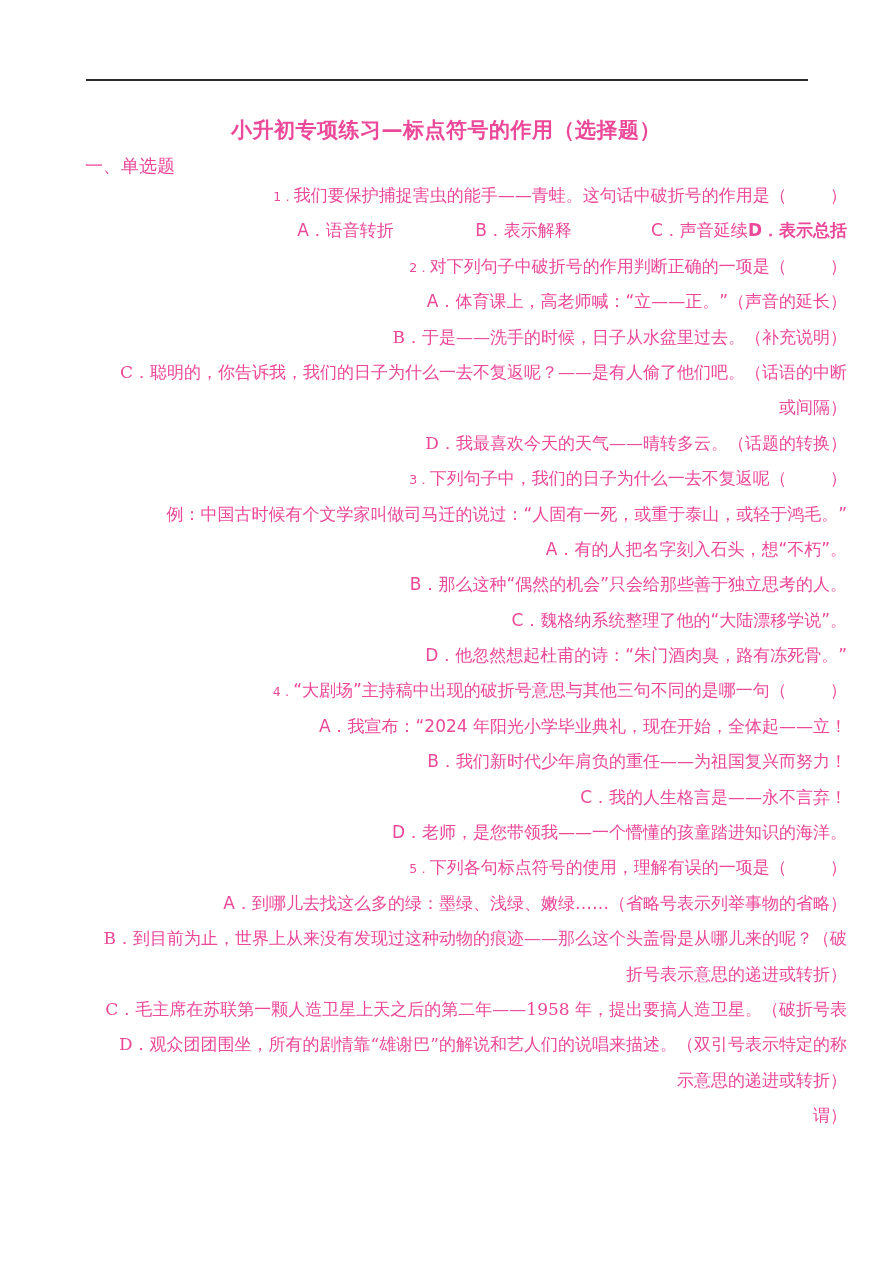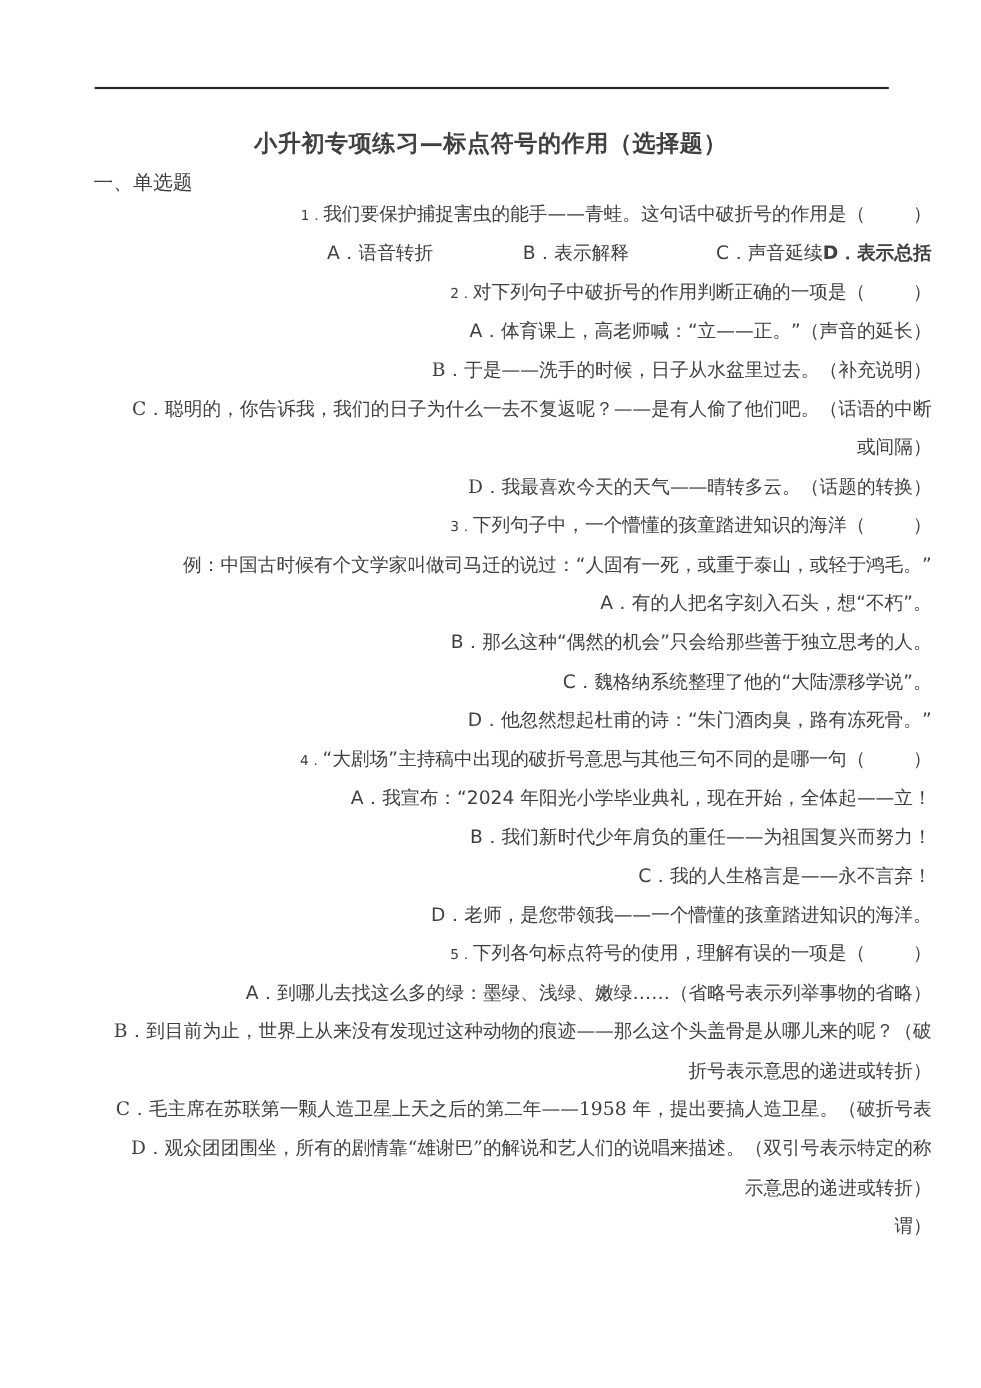--- a/index.html
+++ b/index.html
@@ -1,20 +1,20 @@
 <!DOCTYPE html>
 <html><head>
 <meta charset="utf-8">
 <style>
   html,body{margin:0;padding:0;background:#ffffff;}
   .page{
     position:relative;
     width:892px;height:1144px;
     background:#ffffff;
-    color:#404040;
+    color:#ec4899;
     font-family:"DejaVu Sans","Liberation Sans",sans-serif;
     overflow:hidden;
   }
   .header-rule{
     position:absolute;left:86px;top:79px;
     width:722px;height:2px;background:#2b2b2b;
   }
   .doc-title{
     position:absolute;left:0;top:116px;width:100%;
     text-align:center;font-size:21px;font-weight:bold;
@@ -59,21 +59,21 @@
     <div class="line hei"><span class="num">1．</span><span>我们要保护捕捉害虫的能手——青蛙。这句话中破折号的作用是（        ）</span></div>
     <div class="line hei optrow"><span class="col-a">A．语音转折</span><span class="col-b">B．表示解释</span><span class="col-c">C．声音延续</span><span class="col-d">D．表示总括</span></div>
 
     <div class="line hei"><span class="num">2．</span><span>对下列句子中破折号的作用判断正确的一项是（        ）</span></div>
     <div class="line hei ind">A．体育课上，高老师喊：“立——正。”（声音的延长）</div>
     <div class="line song ind">B．于是——洗手的时候，日子从水盆里过去。（补充说明）</div>
     <div class="line song ind">C．聪明的，你告诉我，我们的日子为什么一去不复返呢？——是有人偷了他们吧。（话语的中断</div>
     <div class="line hei">或间隔）</div>
     <div class="line song ind">D．我最喜欢今天的天气——晴转多云。（话题的转换）</div>
 
-    <div class="line hei"><span class="num">3．</span><span>下列句子中，一个懵懂的孩童踏进知识的海洋（        ）</span></div>
+    <div class="line hei"><span class="num">3．</span><span>下列句子中，我们的日子为什么一去不复返呢（        ）</span></div>
     <div class="line hei ind">例：中国古时候有个文学家叫做司马迁的说过：“人固有一死，或重于泰山，或轻于鸿毛。”</div>
     <div class="line hei ind">A．有的人把名字刻入石头，想“不朽”。</div>
     <div class="line hei ind">B．那么这种“偶然的机会”只会给那些善于独立思考的人。</div>
     <div class="line hei ind">C．魏格纳系统整理了他的“大陆漂移学说”。</div>
     <div class="line hei ind">D．他忽然想起杜甫的诗：“朱门酒肉臭，路有冻死骨。”</div>
 
     <div class="line hei"><span class="num">4．</span><span>“大剧场”主持稿中出现的破折号意思与其他三句不同的是哪一句（        ）</span></div>
     <div class="line hei ind">A．我宣布：“2024 年阳光小学毕业典礼，现在开始，全体起——立！</div>
     <div class="line hei ind">B．我们新时代少年肩负的重任——为祖国复兴而努力！</div>
     <div class="line hei ind">C．我的人生格言是——永不言弃！</div>

